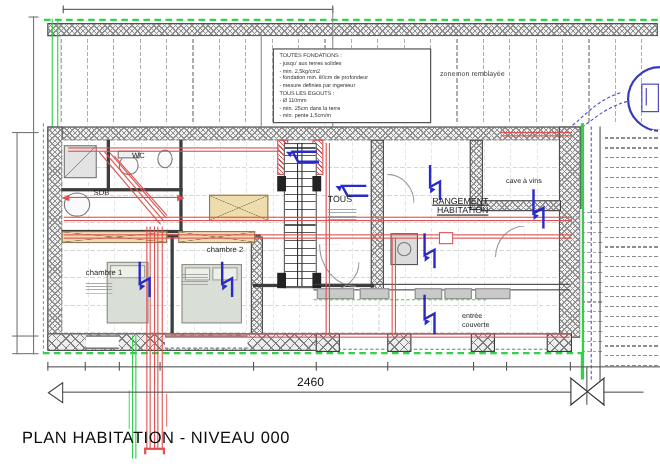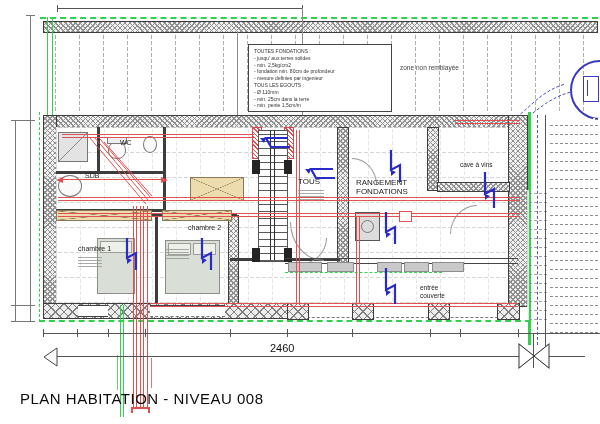--- a/index.html
+++ b/index.html
@@ -235,23 +235,23 @@
   </svg>
 
   <div class="a lbl" style="left:120px;top:139px;font-size:7px;">WC</div>
   <div class="a lbl" style="left:85px;top:172px;font-size:7px;">SDB</div>
   <div class="a lbl" style="left:78px;top:245px;font-size:7px;">chambre 1</div>
   <div class="a ttext" style="left:78px;top:256px;width:24px;height:11px;"></div>
   <div class="a lbl" style="left:188px;top:224px;font-size:7px;">chambre 2</div>
   <div class="a ttext" style="left:165px;top:248px;width:24px;height:11px;"></div>
   <div class="a lbl" style="left:298px;top:177px;font-size:8px;">TOUS</div>
   <div class="a ttext" style="left:298px;top:189px;width:26px;height:11px;"></div>
-  <div class="a lbl" style="left:356px;top:178px;width:88px;font-size:8px;text-align:left;line-height:9px;">
+  <div class="a lbl" style="left:356px;top:178px;width:88px;font-size:8px;text-align:right;line-height:9px;text-decoration:underline;">
     <div>RANGEMENT</div>
-    <div>FONDATIONS</div>
+    <div>HABITATION</div>
   </div>
   <div class="a lbl" style="left:460px;top:161px;font-size:6.5px;">cave à vins</div>
   <div class="a lbl" style="left:420px;top:284px;font-size:6.5px;line-height:7.5px;">
     <div>entrée</div>
     <div>couverte</div>
   </div>
 
   <div class="a" style="left:15px;top:120px;width:1px;height:202px;background:#777;"></div>
   <div class="a" style="left:30px;top:15px;width:1px;height:307px;background:#777;"></div>
   <div class="a" style="left:11px;top:120px;width:24px;height:1px;background:#777;"></div>
@@ -278,14 +278,14 @@
   <svg class="a" style="left:42px;top:347px;" width="16" height="20" viewBox="0 0 16 20">
     <path d="M15 1 L2 10 L15 19 Z" fill="#fff" stroke="#444" stroke-width="1"></path>
   </svg>
   <svg class="a" style="left:517px;top:342px;" width="34" height="28" viewBox="0 0 34 28">
     <line x1="1" y1="1" x2="33" y2="27" stroke="#999" stroke-width="1"></line>
     <line x1="33" y1="1" x2="1" y2="27" stroke="#999" stroke-width="1"></line>
     <path d="M2 2 L17 14 L2 26 Z" fill="#fff" stroke="#333" stroke-width="1"></path>
     <path d="M32 2 L17 14 L32 26 Z" fill="#fff" stroke="#333" stroke-width="1"></path>
   </svg>
 
-  <div class="a lbl" style="left:20px;top:390px;font-size:15px;letter-spacing:.5px;color:#0c0c0c;">PLAN HABITATION - NIVEAU 008</div>
+  <div class="a lbl" style="left:20px;top:390px;font-size:15px;letter-spacing:.5px;color:#0c0c0c;">PLAN HABITATION - NIVEAU 000</div>
 </div>
 
 </body></html>

